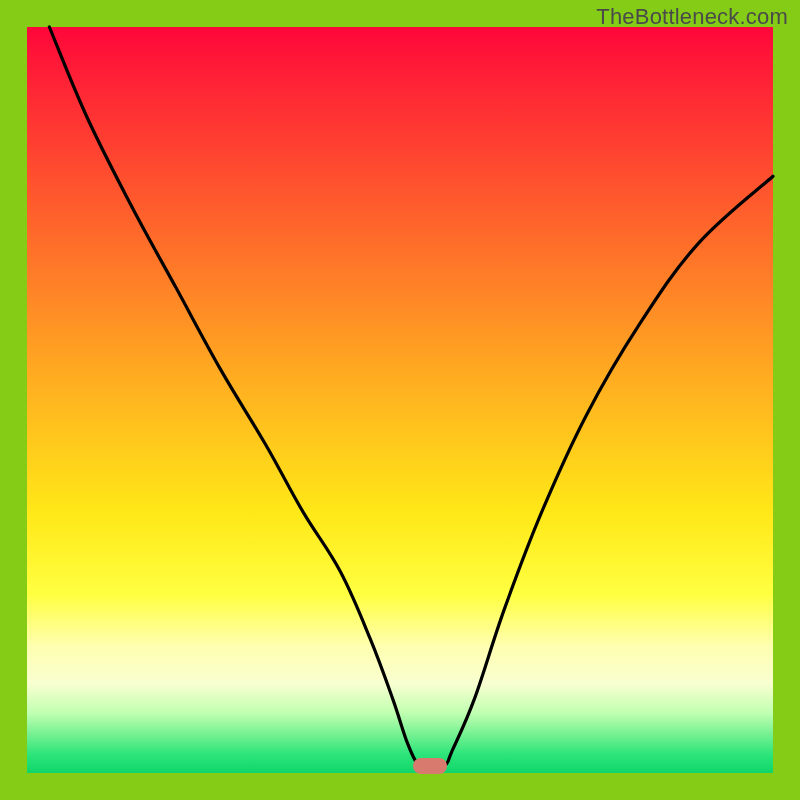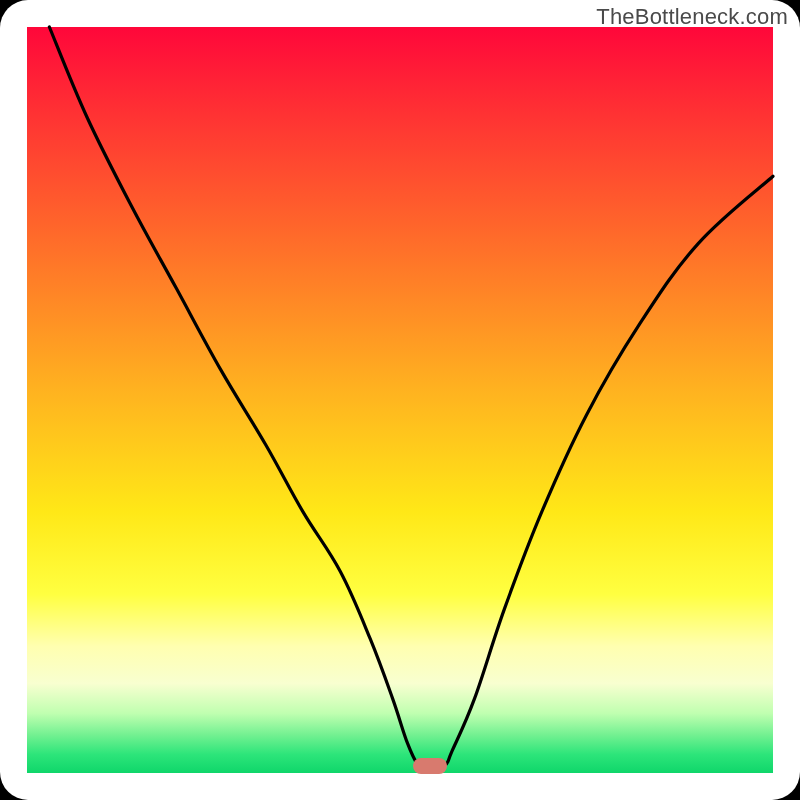--- a/index.html
+++ b/index.html
@@ -7,22 +7,21 @@
     padding: 0;
     width: 800px;
     height: 800px;
     background: #000;
     position: relative;
     overflow: hidden;
   }
   .outer {
     position: absolute;
     inset: 0;
-    background: #ffffff;
-    border-radius: 28px;
+    background: #84cc16;
   }
   .plot-area {
     position: absolute;
     left: 27px;
     top: 27px;
     width: 746px;
     height: 746px;
     background: linear-gradient(to bottom,
       #ff073a 0%,
       #ff3333 12%,

